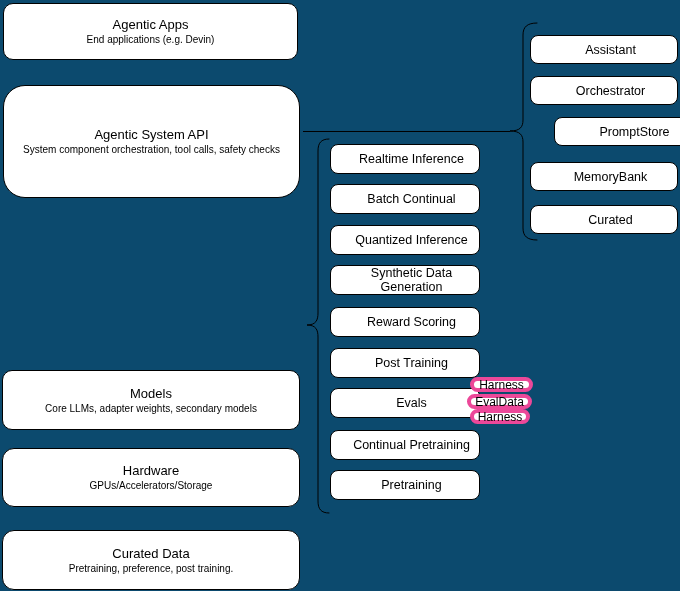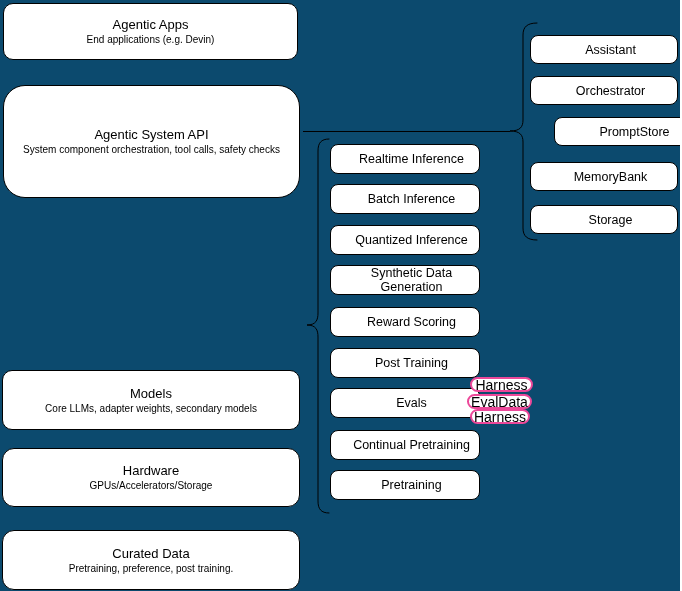--- a/index.html
+++ b/index.html
@@ -25,26 +25,26 @@
     text-align: center;
     z-index: 2;
   }
   .node .title { font-size: 13px; line-height: 17px; white-space: nowrap; }
   .node .subtitle { font-size: 10px; line-height: 14px; white-space: nowrap; }
   .node.svc { font-size: 12.5px; line-height: 14px; padding-left: 13px; }
   .pill {
     position: absolute;
     box-sizing: border-box;
     background: #ffffff;
-    border: 2px solid #ec4899;
+    border: 4px solid #ec4899;
     border-radius: 8px;
     display: flex;
     align-items: center;
     justify-content: center;
-    font-size: 14px;
+    font-size: 12px;
     line-height: 12px;
     white-space: nowrap;
     z-index: 3;
   }
   .r10 { border-radius: 10px; }
   .r12 { border-radius: 12px; }
   .r22 { border-radius: 22px; }
   .r8  { border-radius: 8px; }
 </style>
 </head>
@@ -78,32 +78,32 @@
     <div class="title">Hardware</div>
     <div class="subtitle">GPUs/Accelerators/Storage</div>
   </div>
 
   <div class="node r12" style="left:2px; top:530px; width:298px; height:60px;align-items:center;">
     <div class="title">Curated Data</div>
     <div class="subtitle">Pretraining, preference, post training.</div>
   </div>
 
   <div class="node svc r8" style="left:330px; top:144px; width:150px; height:30px;">Realtime Inference</div>
-  <div class="node svc r8" style="left:330px; top:184px; width:150px; height:30px;">Batch Inference</div>
+  <div class="node svc r8" style="left:330px; top:184px; width:150px; height:30px;">Batch Continual</div>
   <div class="node svc r8" style="left:330px; top:225px; width:150px; height:30px;">Quantized Inference</div>
   <div class="node svc r8" style="left:330px; top:265px; width:150px; height:30px;">Synthetic Data Generation</div>
   <div class="node svc r8" style="left:330px; top:307px; width:150px; height:30px;">Reward Scoring</div>
   <div class="node svc r8" style="left:330px; top:348px; width:150px; height:30px;">Post Training</div>
   <div class="node svc r8" style="left:330px; top:388px; width:150px; height:30px;">Evals</div>
   <div class="node svc r8" style="left:330px; top:470px; width:150px; height:30px;">Pretraining</div>
   <div class="node svc r8" style="left:330px; top:430px; width:150px; height:30px;">Continual Pretraining</div>
 
   <div class="pill" style="left:470px; top:377px; width:63px; height:15px;">Harness</div>
   <div class="pill" style="left:467px; top:394px; width:65px; height:15px;">EvalData</div>
   <div class="pill" style="left:470px; top:409px; width:60px; height:15px;">Harness</div>
 
   <div class="node svc r8" style="left:530px; top:35px; width:148px; height:29px;">Assistant</div>
   <div class="node svc r8" style="left:530px; top:76px; width:148px; height:29px;">Orchestrator</div>
   <div class="node svc r8" style="left:530px; top:117px; width:148px; height:29px;margin-left:24px;">PromptStore</div>
   <div class="node svc r8" style="left:530px; top:162px; width:148px; height:29px;">MemoryBank</div>
-  <div class="node svc r8" style="left:530px; top:205px; width:148px; height:29px;">Storage</div>
+  <div class="node svc r8" style="left:530px; top:205px; width:148px; height:29px;">Curated</div>
 
 </div>
 
 </body></html>

